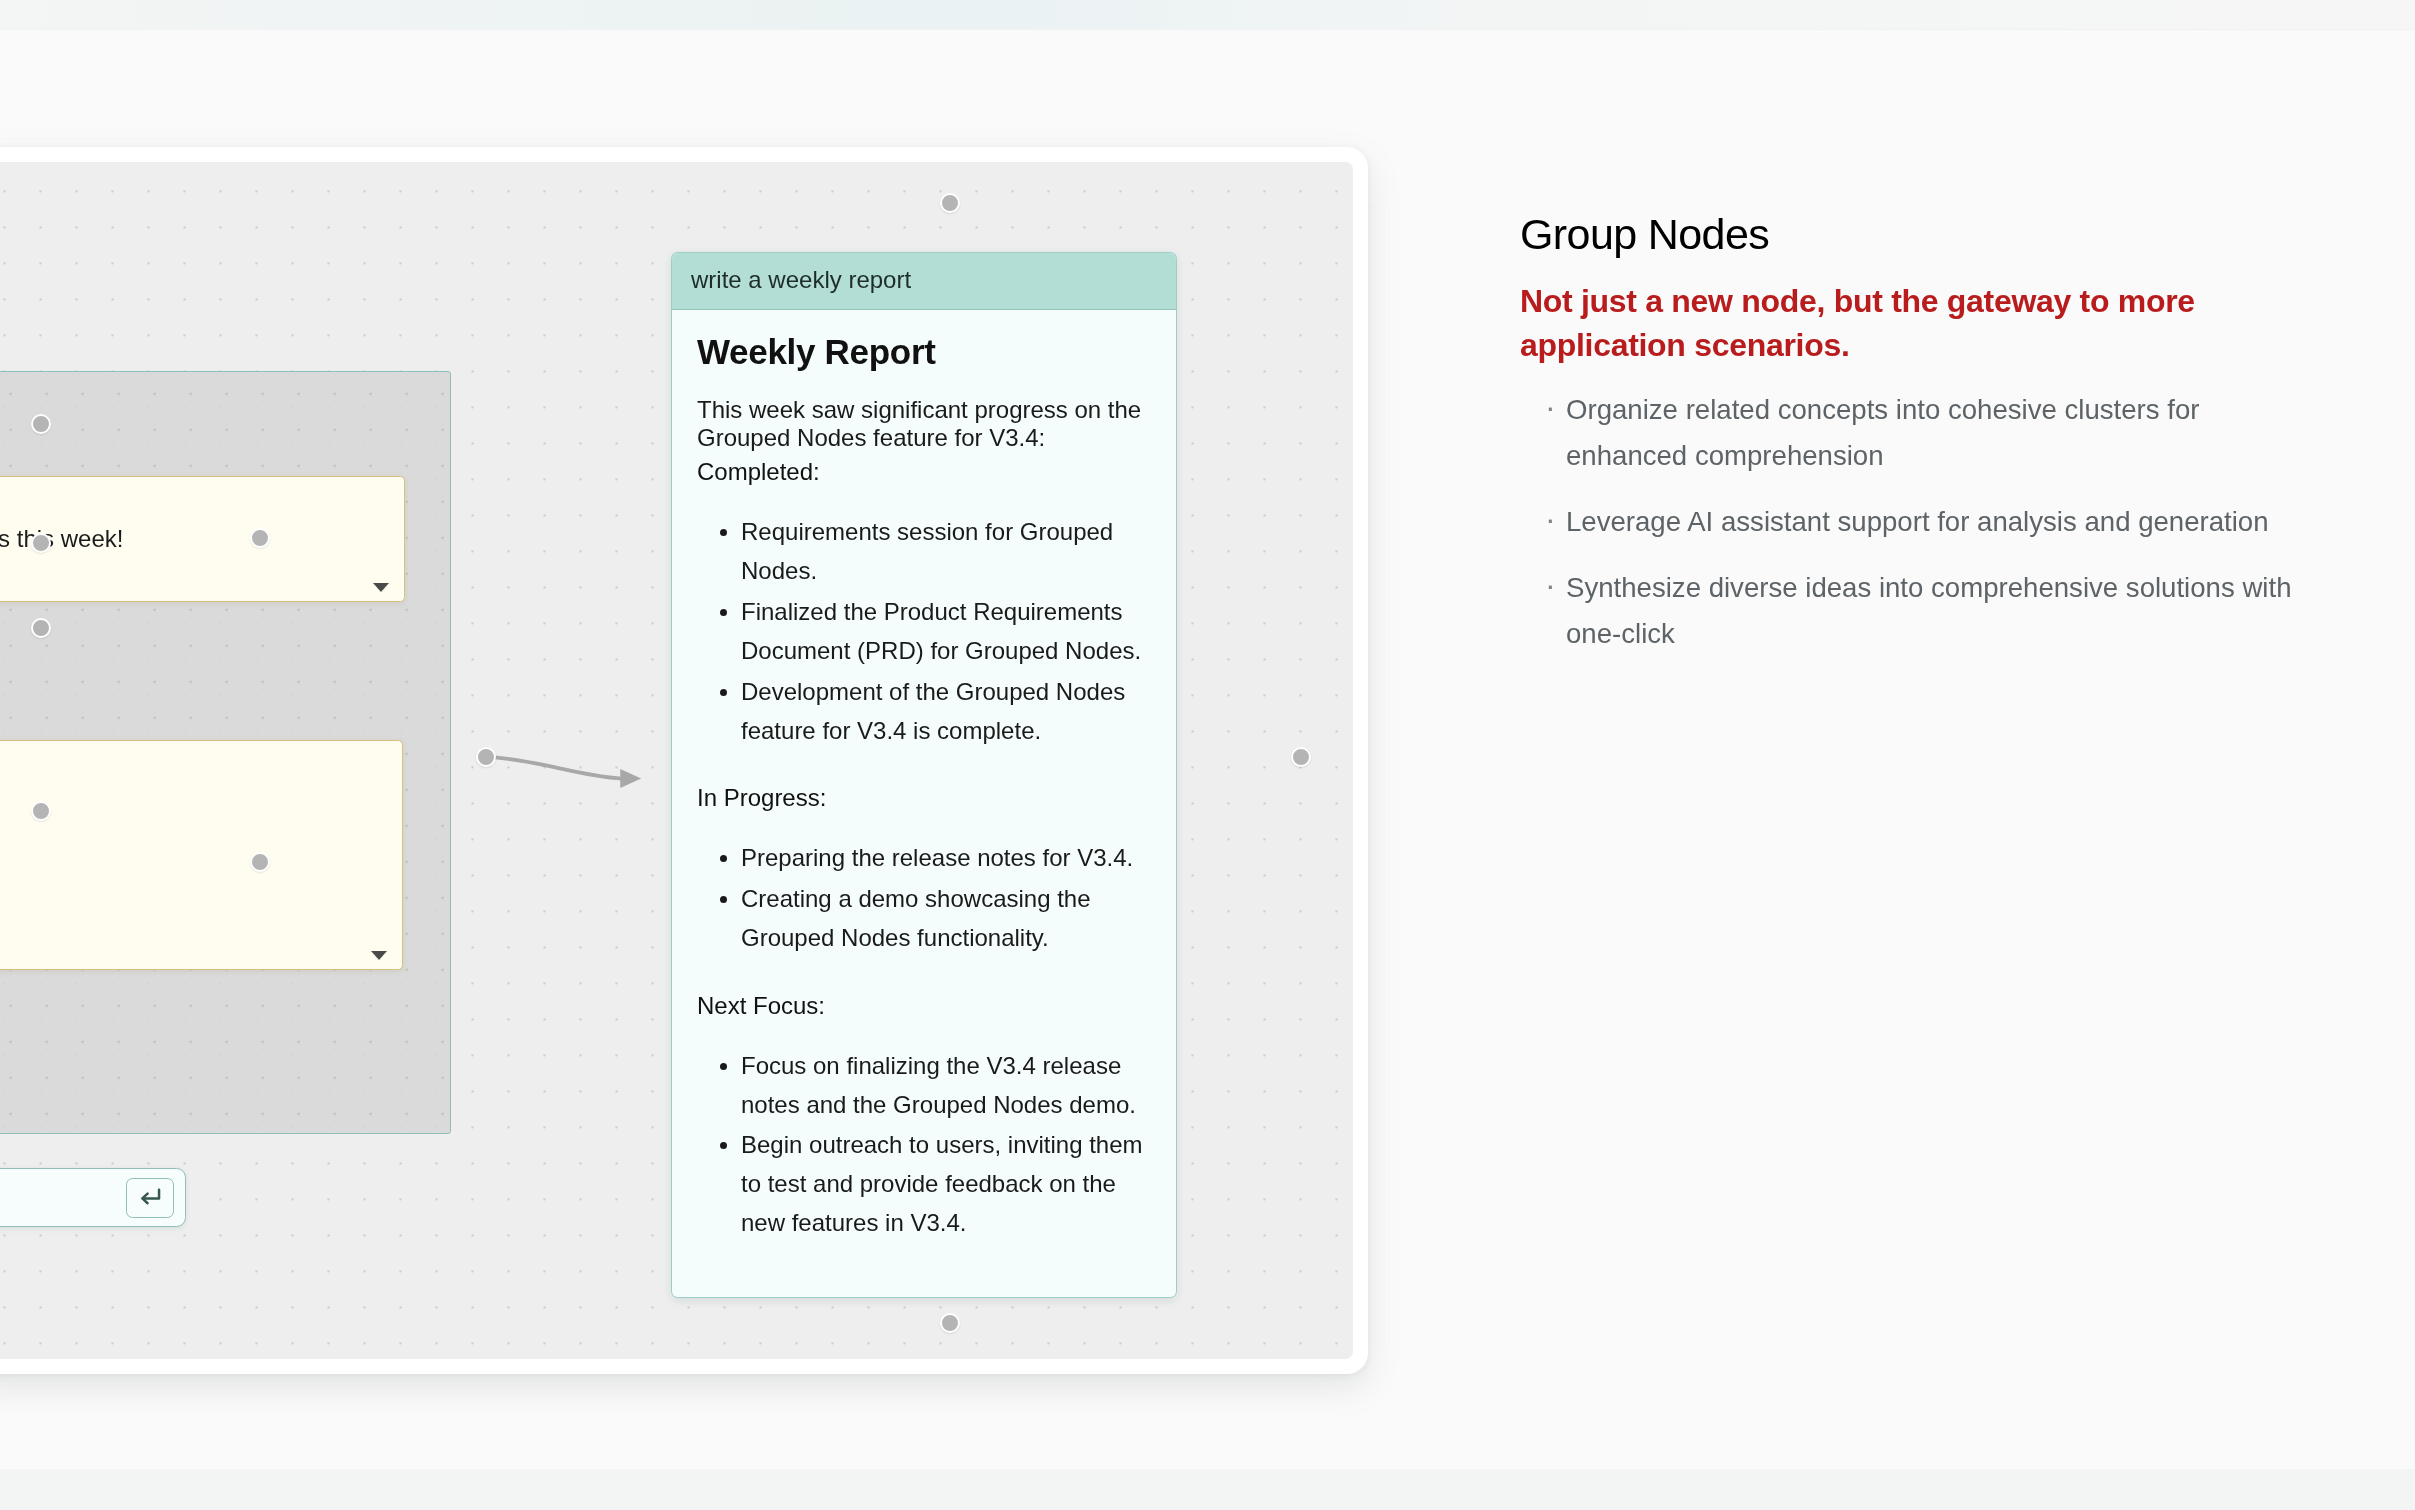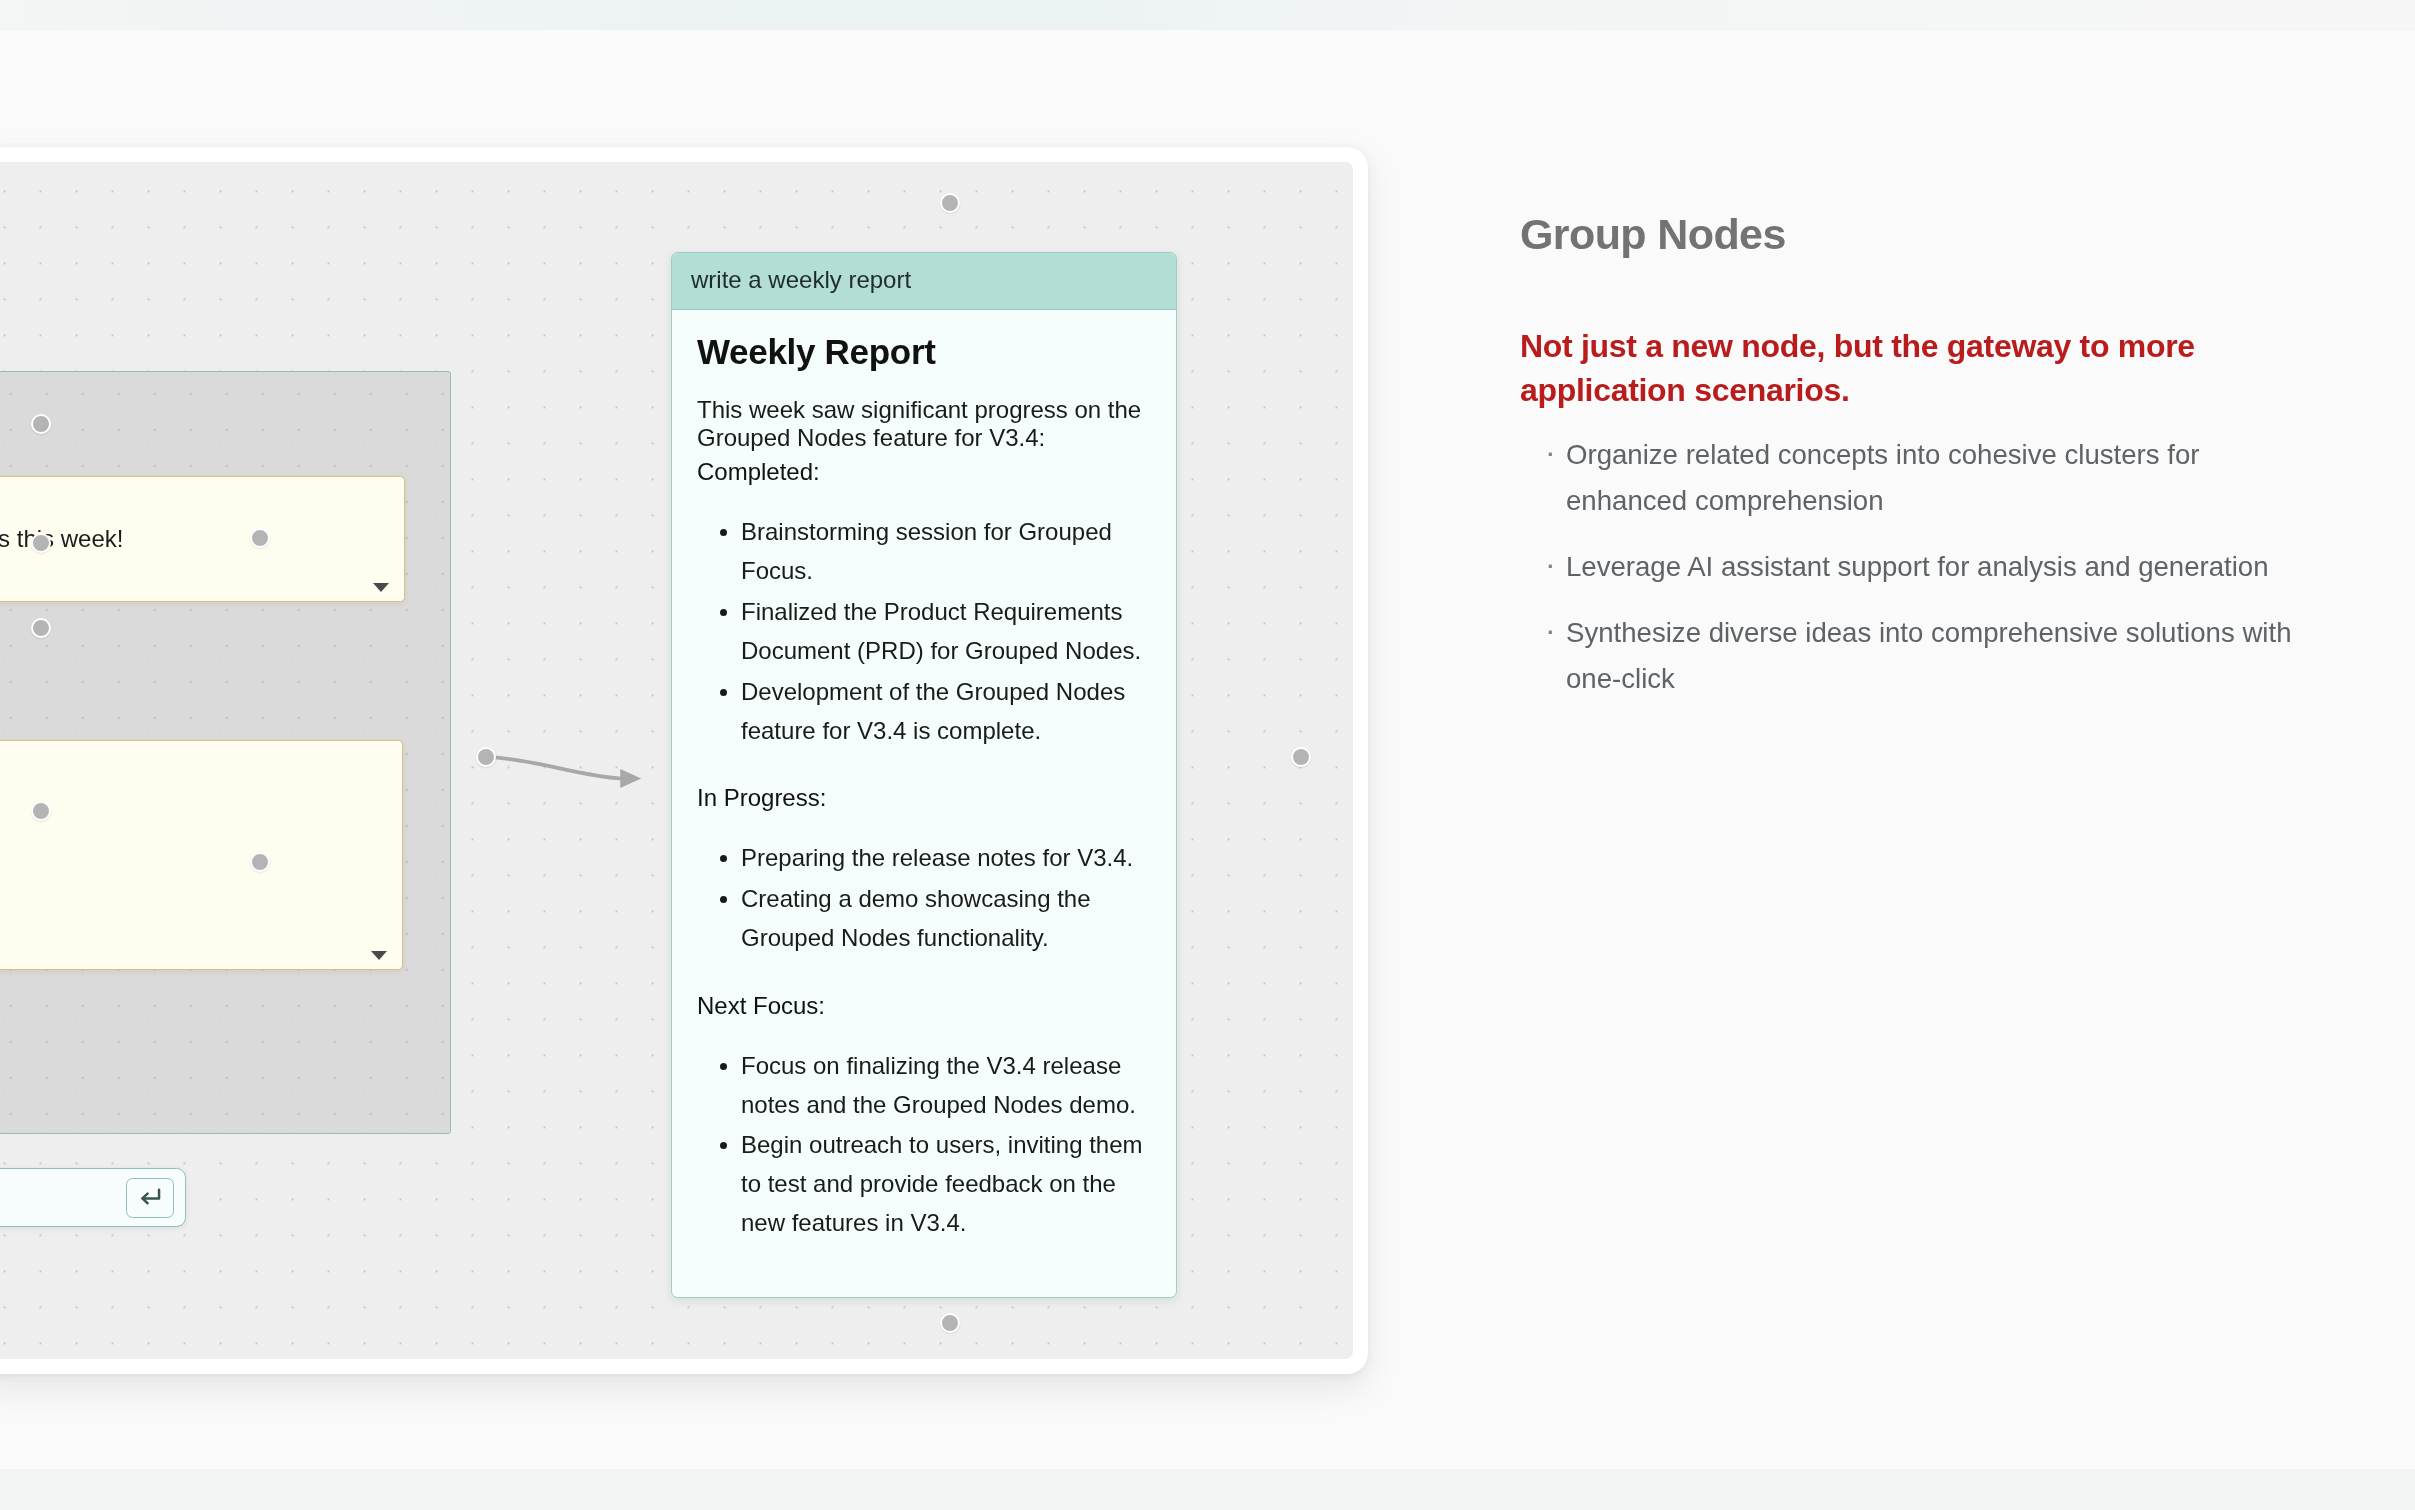--- a/index.html
+++ b/index.html
@@ -239,25 +239,25 @@
 
   
   #info-panel {
     position: absolute;
     left: 1520px;
     top: 211px;
     width: 789px;
   }
   #info-title {
     font-size: 43px;
-    font-weight: bold;
-    color: #737373;
+    font-weight: normal;
+    color: #000000;
     letter-spacing: -0.6px;
     line-height: 1.1;
-    margin-bottom: 67px;
+    margin-bottom: 22px;
   }
   #info-subtitle {
     font-size: 32px;
     font-weight: bold;
     color: #b91c1c;
     line-height: 1.36;
     letter-spacing: -0.3px;
     margin-bottom: 15px;
   }
   #info-list {
@@ -334,21 +334,21 @@
       <div class="handle" style="left:963px; top:1151px;"></div>
 
       <div id="report-node">
         <div id="report-header">write a weekly report</div>
         <div id="report-body">
           <div id="report-title">Weekly Report</div>
           <div class="report-para">This week saw significant progress on the Grouped Nodes feature for V3.4:</div>
 
           <div class="report-subhead">Completed:</div>
           <ul class="report-list">
-            <li>Brainstorming session for Grouped Focus.</li>
+            <li>Requirements session for Grouped Nodes.</li>
             <li>Finalized the Product Requirements Document (PRD) for Grouped Nodes.</li>
             <li>Development of the Grouped Nodes feature for V3.4 is complete.</li>
           </ul>
 
           <div class="report-subhead spaced">In Progress:</div>
           <ul class="report-list">
             <li>Preparing the release notes for V3.4.</li>
             <li>Creating a demo showcasing the Grouped Nodes functionality.</li>
           </ul>
 

